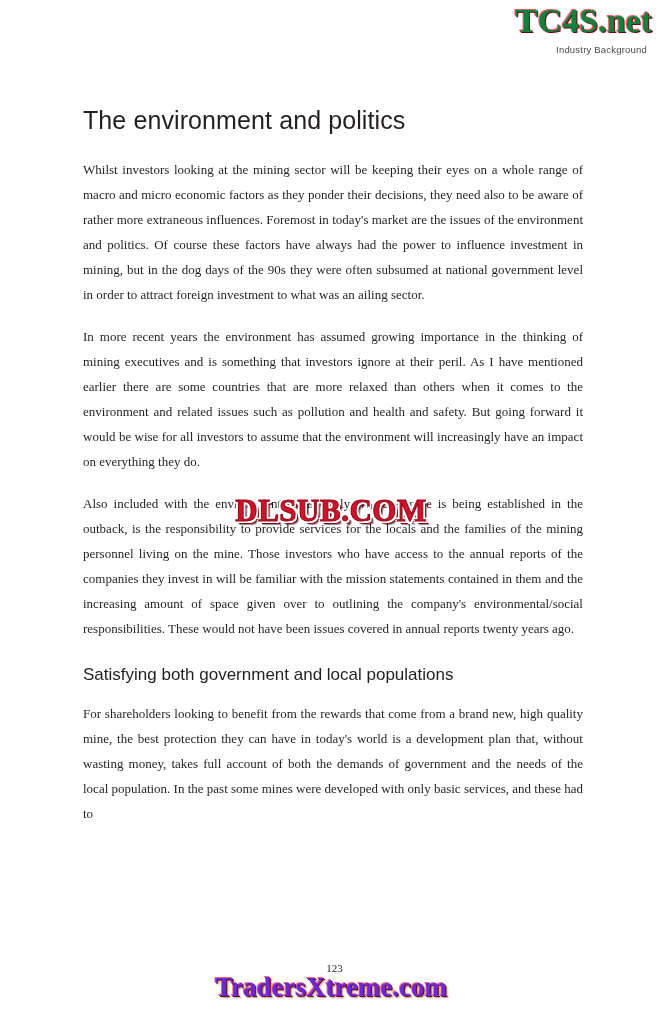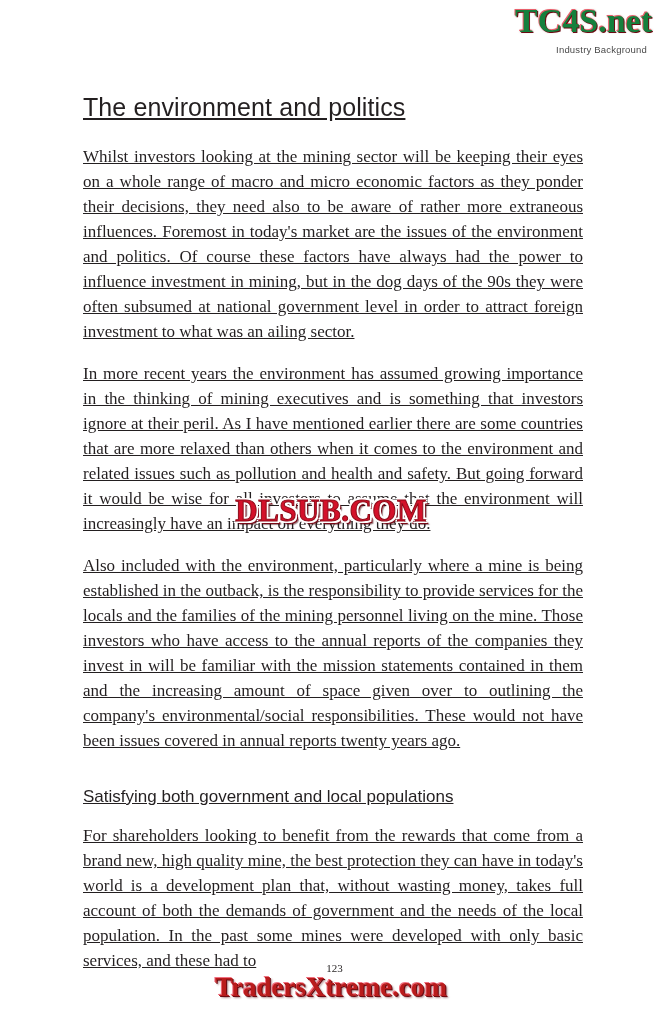--- a/index.html
+++ b/index.html
@@ -46,44 +46,43 @@
     font-size: 9.5px;
     color: #4a4a4a;
     letter-spacing: 0.2px;
     margin-left: 24px;
   }
 
   
   .page {
     position: absolute;
     left: 83px;
-    top: 92px;
+    top: 105px;
     width: 500px;
-    text-decoration: underline;
   }
   h1.title {
     font-family: "Liberation Sans", sans-serif;
     font-weight: normal;
     font-size: 25px;
     line-height: 1.2;
     margin: 0 0 22px 0;
     color: #231f20;
     letter-spacing: 0.1px;
   }
   h2.subtitle {
     font-family: "Liberation Sans", sans-serif;
     font-weight: normal;
     font-size: 17px;
     line-height: 1.2;
-    margin: 34px 0 16px 0;
+    margin: 24px 0 16px 0;
     color: #231f20;
   }
   p.para {
     font-family: "Liberation Serif", serif;
-    font-size: 17px;
+    font-size: 13px;
     line-height: 25px;
     text-align: justify;
     text-justify: inter-word;
     margin: 0 0 17px 0;
     color: #231f20;
   }
   p.para:last-of-type { margin-bottom: 0; }
 
   
   .watermark-center {
@@ -117,21 +116,21 @@
     margin-left: 7px;
   }
   .watermark-bottom {
     position: absolute;
     left: 50%;
     transform: translateX(-50%);
     top: 972px;
     font-family: "Liberation Serif", serif;
     font-size: 27px;
     font-weight: bold;
-    color: #b91c1c;
+    color: #6d28d9;
     white-space: nowrap;
     text-shadow:
       1px 1px 0 #6b0a12,
       -1px -1px 0 #f07080,
       2px 2px 2px rgba(80,0,8,0.45);
   }
 </style>
 </head>
 <body>
 

